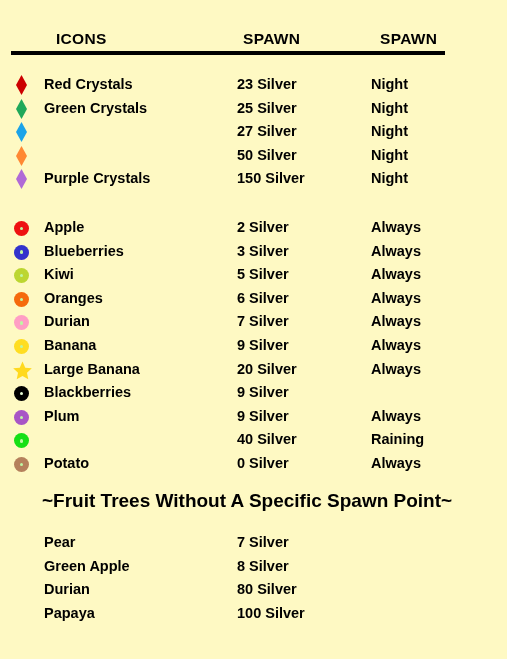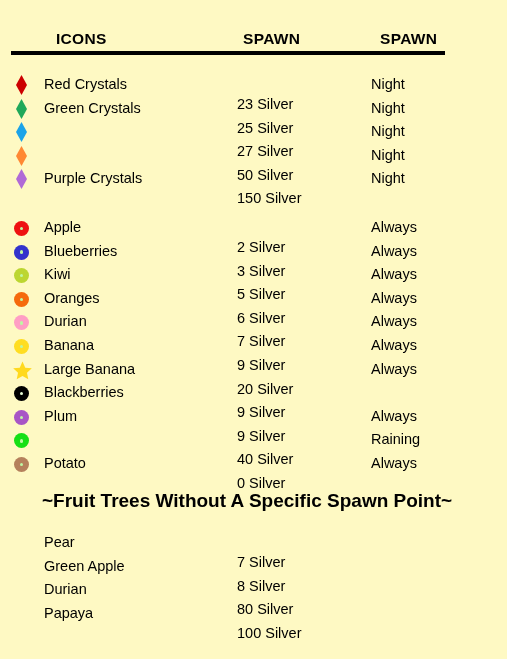--- a/index.html
+++ b/index.html
@@ -63,23 +63,24 @@
   .row {
     position: relative;
     height: 23.6px;
     width: 507px;
   }
   .row .cell {
     position: absolute;
     font-size: 14.5px;
     line-height: 23.6px;
     white-space: nowrap;
+    font-weight: bold;
   }
   .cell-name  { left: 44px; }
-  .cell-price { left: 237px; margin-top: 20px; }
+  .cell-price { left: 237px; }
   .cell-spawn { left: 371px; }
 
   
   .icon-slot {
     position: absolute;
     left: 13px;
     top: 2px;
     width: 22px;
     height: 20px;
   }

